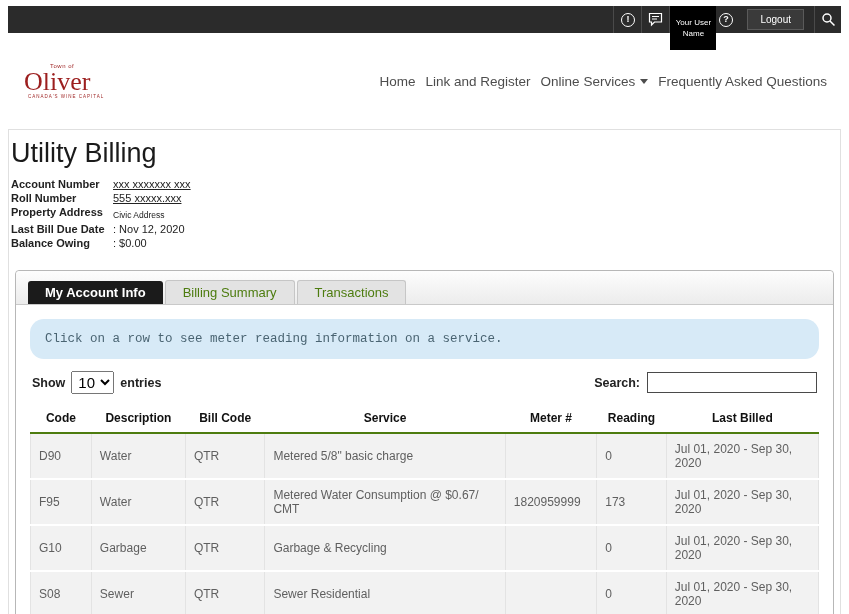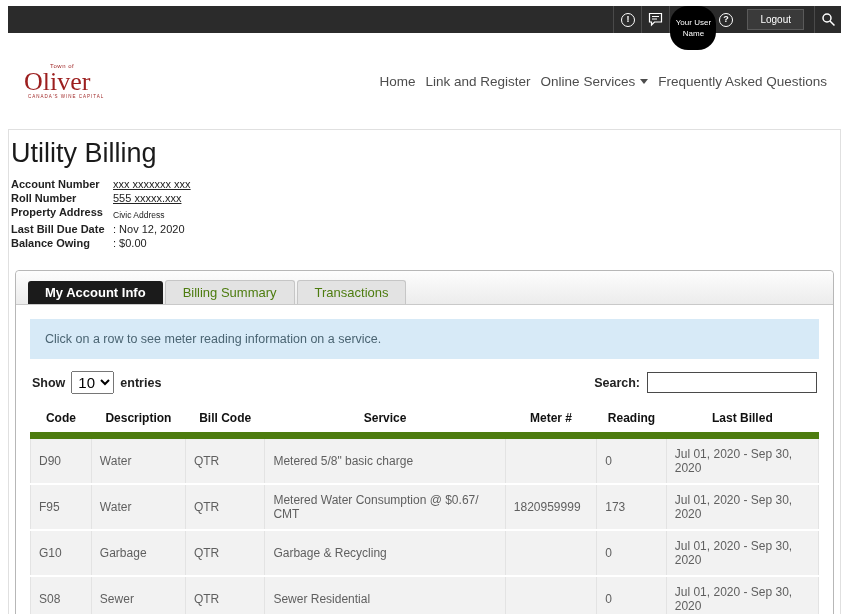--- a/index.html
+++ b/index.html
@@ -38,21 +38,20 @@
   .userbox {
     width: 46px; height: 44px;
     background: #000;
     color: #fff;
     font-size: 8px; text-align: center;
     display: flex; align-items: center; justify-content: center;
     padding: 2px;
     z-index: 2;
     cursor: pointer;
     line-height: 1.4;
-    border-radius: 18px;
   }
   .help-btn { margin-left: -4px; z-index: 1; }
   .logout-btn {
     margin: 3px 10px 0 8px;
     background: #3a3a3a;
     border: 1px solid #5a5a5a;
     color: #fff;
     font-size: 10px;
     padding: 4px 12px;
     cursor: pointer;
@@ -152,25 +151,26 @@
   .tab.inactive {
     background: #e3e3e3;
     border: 1px solid #c6c6c6;
     border-bottom: none;
     color: #4d7c0f;
   }
   .panel-body { padding: 14px 14px 16px 14px; }
 
   .info-alert {
     background: #d7eaf7;
-    border-radius: 0;
+    border-radius: 14px;
     padding: 13px 15px;
     font-size: 12.5px;
     color: #4a6472;
     margin-bottom: 12px;
+    font-family: Liberation Mono, monospace;
   }
 
   .controls-row {
     display: flex;
     justify-content: space-between;
     align-items: center;
     margin: 2px 2px 10px 2px;
     font-size: 12.5px;
     font-weight: bold;
     color: #222;
@@ -208,21 +208,21 @@
   }
   table.services tbody td {
     background: #f2f2f2;
     color: #5f5f5f;
     padding: 8px 8px;
     border-bottom: 2px solid #fff;
     border-right: 1px solid #e3e3e3;
   }
   table.services tbody td:first-child { border-left: 1px solid #e3e3e3; }
   table.services tbody td:last-child { border-right: 1px solid #e3e3e3; }
-  table.services tbody tr:first-child td { border-top: 7px solid #4d7c0f; }
+  table.services tbody tr:first-child td { border-top: 2px solid #4d7c0f; }
   table.services tbody tr { cursor: pointer; }
   .col-center { }
   .col-left { text-align: left; }
 </style>
 </head>
 <body>
 
 <div class="page">
 
   <div class="topbar">

